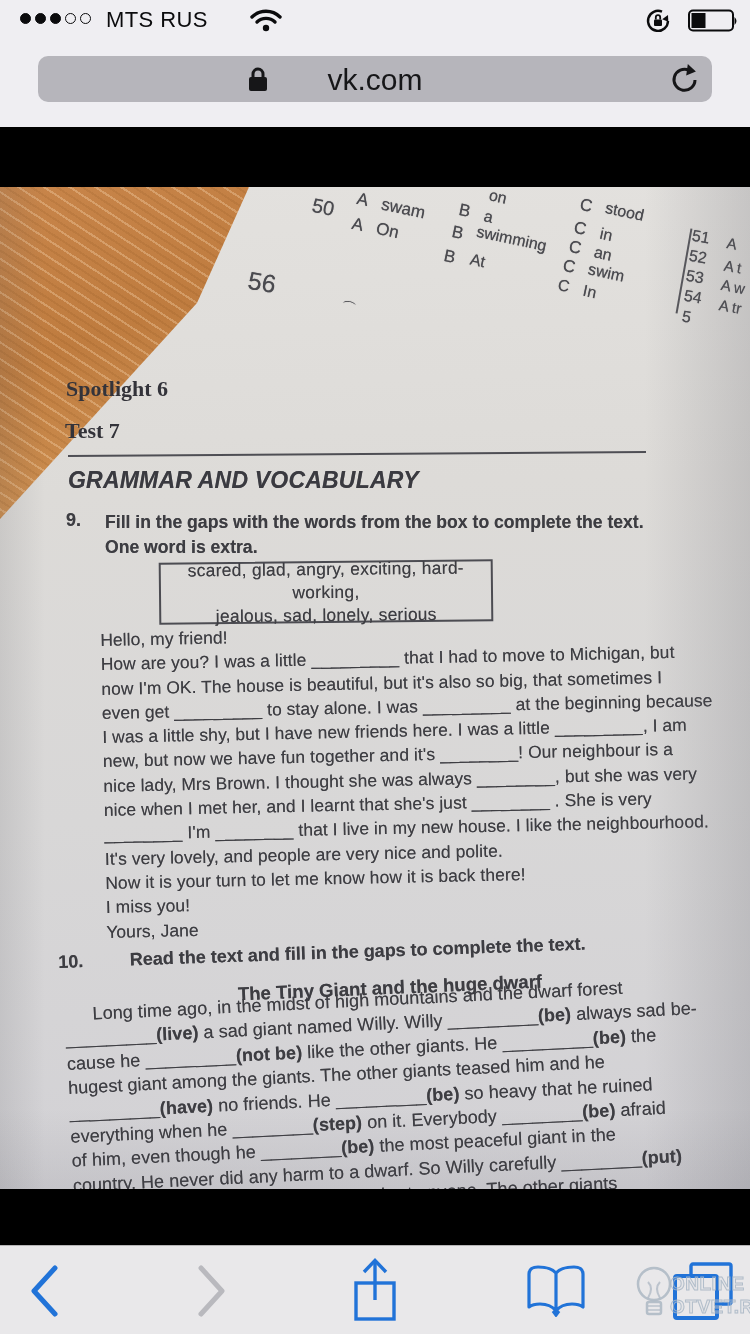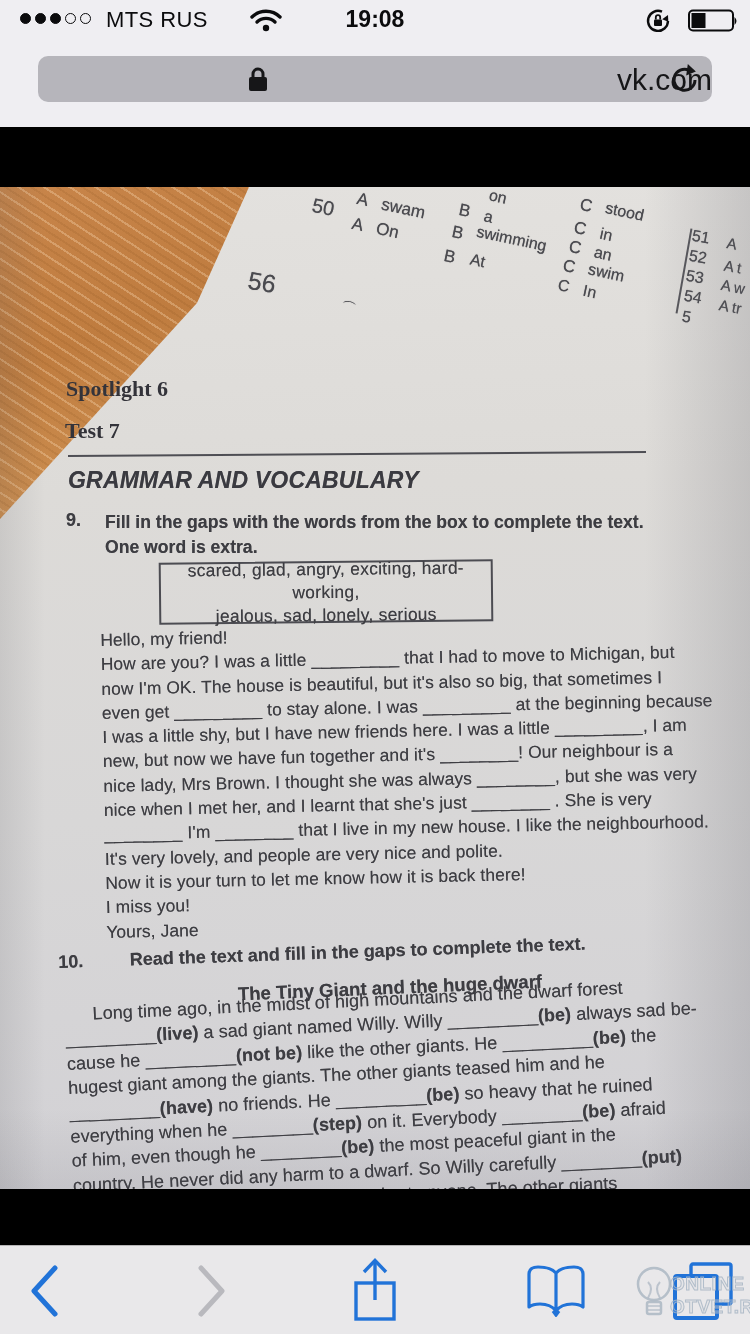--- a/index.html
+++ b/index.html
@@ -10,21 +10,21 @@
   .statusbar{position:absolute;left:0;top:0;width:682px;height:40px;}
   .sig-dots{position:absolute;left:20px;top:13px;display:flex;gap:4px;}
   .sig-dots .dot{width:11px;height:11px;border-radius:50%;border:1.6px solid #0b0b0d;box-sizing:border-box;}
   .sig-dots .dot.on{background:#0b0b0d;}
   .carrier{position:absolute;left:106px;top:7px;font-size:22px;color:#0b0b0d;letter-spacing:.4px;}
   .wifi{position:absolute;left:250px;top:8px;}
   .time{position:absolute;left:0;top:6px;width:750px;text-align:center;font-size:23px;font-weight:600;color:#0b0b0d;}
   .rotlock{position:absolute;left:643px;top:6px;}
   .battery{position:absolute;left:688px;top:9px;}
   .urlfield{position:absolute;left:38px;top:56px;width:674px;height:46px;background:#b6b5bb;border-radius:10px;}
-  .urltext{position:absolute;left:0;top:7px;width:674px;text-align:right;font-size:30px;color:#161618;}
+  .urltext{position:absolute;left:0;top:7px;width:674px;text-align:center;font-size:30px;color:#161618;}
   .lockglyph{position:absolute;left:208px;top:11px;}
   .refresh{position:absolute;right:10px;top:7px;width:34px;height:34px;cursor:pointer;}
   
   .bar-top{position:absolute;left:0;top:127px;width:750px;height:60px;background:#000;z-index:6;}
   .bar-bottom{position:absolute;left:0;top:1189px;width:750px;height:56px;background:#000;z-index:6;}
   
   .photo{position:absolute;left:0;top:187px;width:750px;height:1002px;overflow:hidden;
          background:linear-gradient(178deg,#e3e1de 0%,#dddbd8 30%,#d8d7d7 62%,#d2d1d5 100%);}
   .photo::after{content:"";position:absolute;inset:0;
          background:linear-gradient(90deg,rgba(90,90,95,.14) 0,rgba(0,0,0,0) 6%,rgba(0,0,0,0) 86%,rgba(100,100,108,.22) 100%),
@@ -76,21 +76,20 @@
           <span class="dot"></span>
         </div>
       <div class="carrier">MTS RUS</div>
       <div class="wifi">
         <svg width="32" height="24" viewBox="0 0 32 24">
           <path d="M2 9 A20 20 0 0 1 30 9" fill="none" stroke="#0b0b0d" stroke-width="3.4" stroke-linecap="round"></path>
           <path d="M7 14 A13 13 0 0 1 25 14" fill="none" stroke="#0b0b0d" stroke-width="3.4" stroke-linecap="round"></path>
           <circle cx="16" cy="20" r="3.2" fill="#0b0b0d"></circle>
         </svg>
       </div>
-      <div class="time">19:08</div>
       <div class="rotlock">
         <svg width="30" height="30" viewBox="0 0 30 30">
           <path d="M25 15 A10 10 0 1 1 19 5.7" fill="none" stroke="#0b0b0d" stroke-width="2.4"></path>
           <path d="M25 9 L25.3 15.8 L19.2 13.2 Z" fill="#0b0b0d"></path>
           <rect x="11" y="13.5" width="8" height="6.5" rx="1" fill="#0b0b0d"></rect>
           <path d="M12.8 13.5 v-2.2 a2.2 2.2 0 0 1 4.4 0 v2.2" fill="none" stroke="#0b0b0d" stroke-width="1.8"></path>
         </svg>
       </div>
       <div class="battery">
         <svg width="52" height="24" viewBox="0 0 52 24">

